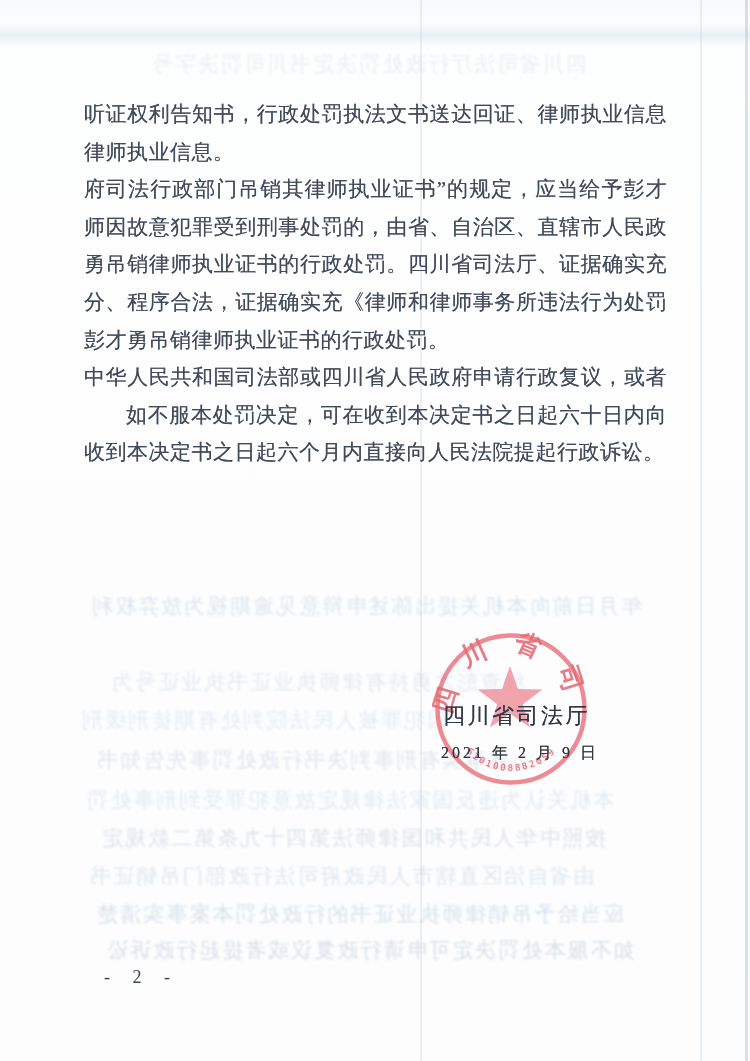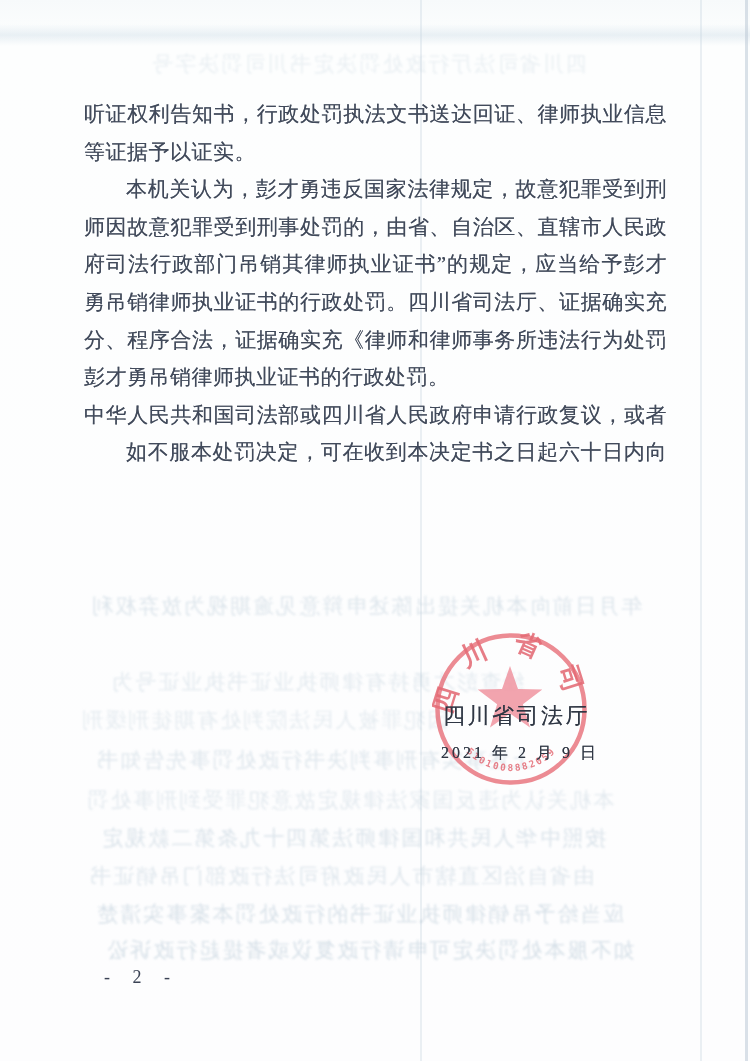--- a/index.html
+++ b/index.html
@@ -70,29 +70,29 @@
     <div class="ghost" style="left:95px;top:746px;opacity:.7">上述事实有刑事判决书行政处罚事先告知书</div>
     <div class="ghost" style="left:85px;top:786px;opacity:.6">本机关认为违反国家法律规定故意犯罪受到刑事处罚</div>
     <div class="ghost" style="left:100px;top:824px;opacity:.8">按照中华人民共和国律师法第四十九条第二款规定</div>
     <div class="ghost" style="left:88px;top:862px;opacity:.7">由省自治区直辖市人民政府司法行政部门吊销证书</div>
     <div class="ghost" style="left:95px;top:900px;opacity:.85">应当给予吊销律师执业证书的行政处罚本案事实清楚</div>
     <div class="ghost" style="left:105px;top:936px;opacity:.9">如不服本处罚决定可申请行政复议或者提起行政诉讼</div>
   </div>
 
   <div class="doc-text">
     <div class="line fill">听证权利告知书，行政处罚执法文书送达回证、律师执业信息</div>
-    <div class="line">等证据予以证实。</div>
-    <div class="line fill indent">本机关认为，彭才勇违反国家法律规定，故意犯罪受到刑</div>
+    <div class="line">律师执业信息。</div>
+    <div class="line fill">府司法行政部门吊销其律师执业证书”的规定，应当给予彭才</div>
     <div class="line fill">师因故意犯罪受到刑事处罚的，由省、自治区、直辖市人民政</div>
-    <div class="line fill">府司法行政部门吊销其律师执业证书”的规定，应当给予彭才</div>
     <div class="line fill">勇吊销律师执业证书的行政处罚。四川省司法厅、证据确实充</div>
     <div class="line fill">分、程序合法，证据确实充《律师和律师事务所违法行为处罚</div>
     <div class="line">彭才勇吊销律师执业证书的行政处罚。</div>
     <div class="line fill">中华人民共和国司法部或四川省人民政府申请行政复议，或者</div>
     <div class="line fill indent">如不服本处罚决定，可在收到本决定书之日起六十日内向</div>
+    <div class="line">收到本决定书之日起六个月内直接向人民法院提起行政诉讼。</div>
   </div>
 
   <div class="seal">
     <svg width="158" height="158" viewBox="0 0 158 158">
       <circle cx="79" cy="79" r="73.5" fill="none" stroke="#e66b76" stroke-width="4.5" opacity="0.85"></circle>
       <polygon points="78,36 86,59 110.3,59.5 90.9,74.2 98,97.5 78,83.6 58,97.5 65.1,74.2 45.7,59.5 70,59" fill="#f0919d" opacity="0.9"></polygon>
       <defs>
         <path id="arcTop" d="M 27.4 103.1 A 57 57 0 1 1 130.7 103.1" fill="none"></path>
         <path id="arcBottom" d="M 31.5 118.9 A 62 62 0 0 0 126.5 118.9" fill="none"></path>
       </defs>

